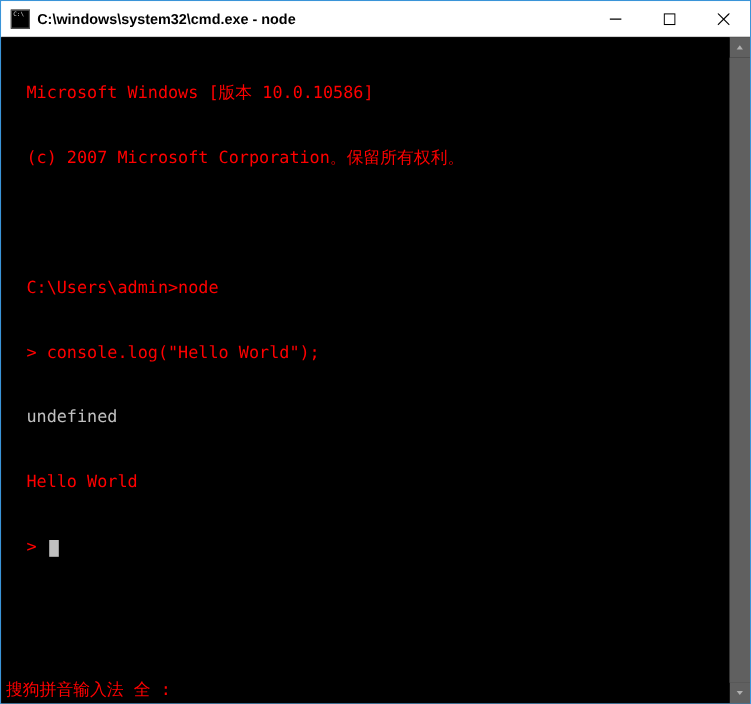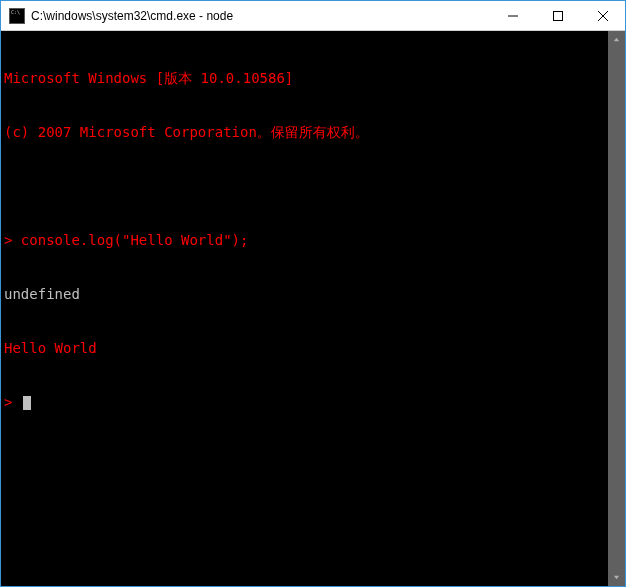--- a/index.html
+++ b/index.html
@@ -44,20 +44,21 @@
       color: #ccc;
       font-family: monospace;
       line-height: 5px;
     }
     .title-text {
       font-size: 12px;
       color: #000;
       flex: 1;
       white-space: nowrap;
       overflow: hidden;
+      font-weight: bold;
     }
     .win-controls {
       display: flex;
       height: 100%;
     }
     .win-btn {
       width: 45px;
       height: 100%;
       display: flex;
       align-items: center;
@@ -71,21 +72,21 @@
       background: #000;
       position: relative;
     }
     .terminal {
       flex: 1;
       background: #000;
       color: #ff0000;
       font-family: "NSimSun", "SimSun", "Consolas", monospace;
       font-size: 14px;
       line-height: 18px;
-      padding: 2px 3px;
+      padding: 2px 21px;
       white-space: pre-wrap;
       overflow: hidden;
       position: relative;
     }
     .line { min-height: 18px; }
     .red { color: #ff0000; }
     .gray { color: #c0c0c0; }
     .cursor {
       display: inline-block;
       width: 8px;
@@ -157,24 +158,26 @@
           </svg>
       </div>
     </div>
   </div>
 
   <div class="terminal-wrap">
     <div class="terminal">
       <div class="line red">Microsoft Windows [版本 10.0.10586]</div>
       <div class="line red">(c) 2007 Microsoft Corporation。保留所有权利。</div>
       <div class="line"></div>
+      <div class="line red">C:\Users\admin&gt;node</div>
       <div class="line red"><span>&gt; </span><span>console.log("Hello World");</span></div>
       <div class="line gray">undefined</div>
       <div class="line red">Hello World</div>
       <div class="line"><span class="red">&gt; </span><span class="cursor"></span></div>
+      <div class="bottom-status">搜狗拼音输入法 全 :</div>
     </div>
     <div class="scrollbar">
       <div class="scroll-btn">
         <svg viewBox="0 0 8 8">
             <polygon points="4,2 7,6 1,6" fill="#b0b0b0"></polygon>
           </svg>
       </div>
       <div class="scroll-track">
         <div class="scroll-thumb"></div>
       </div>

